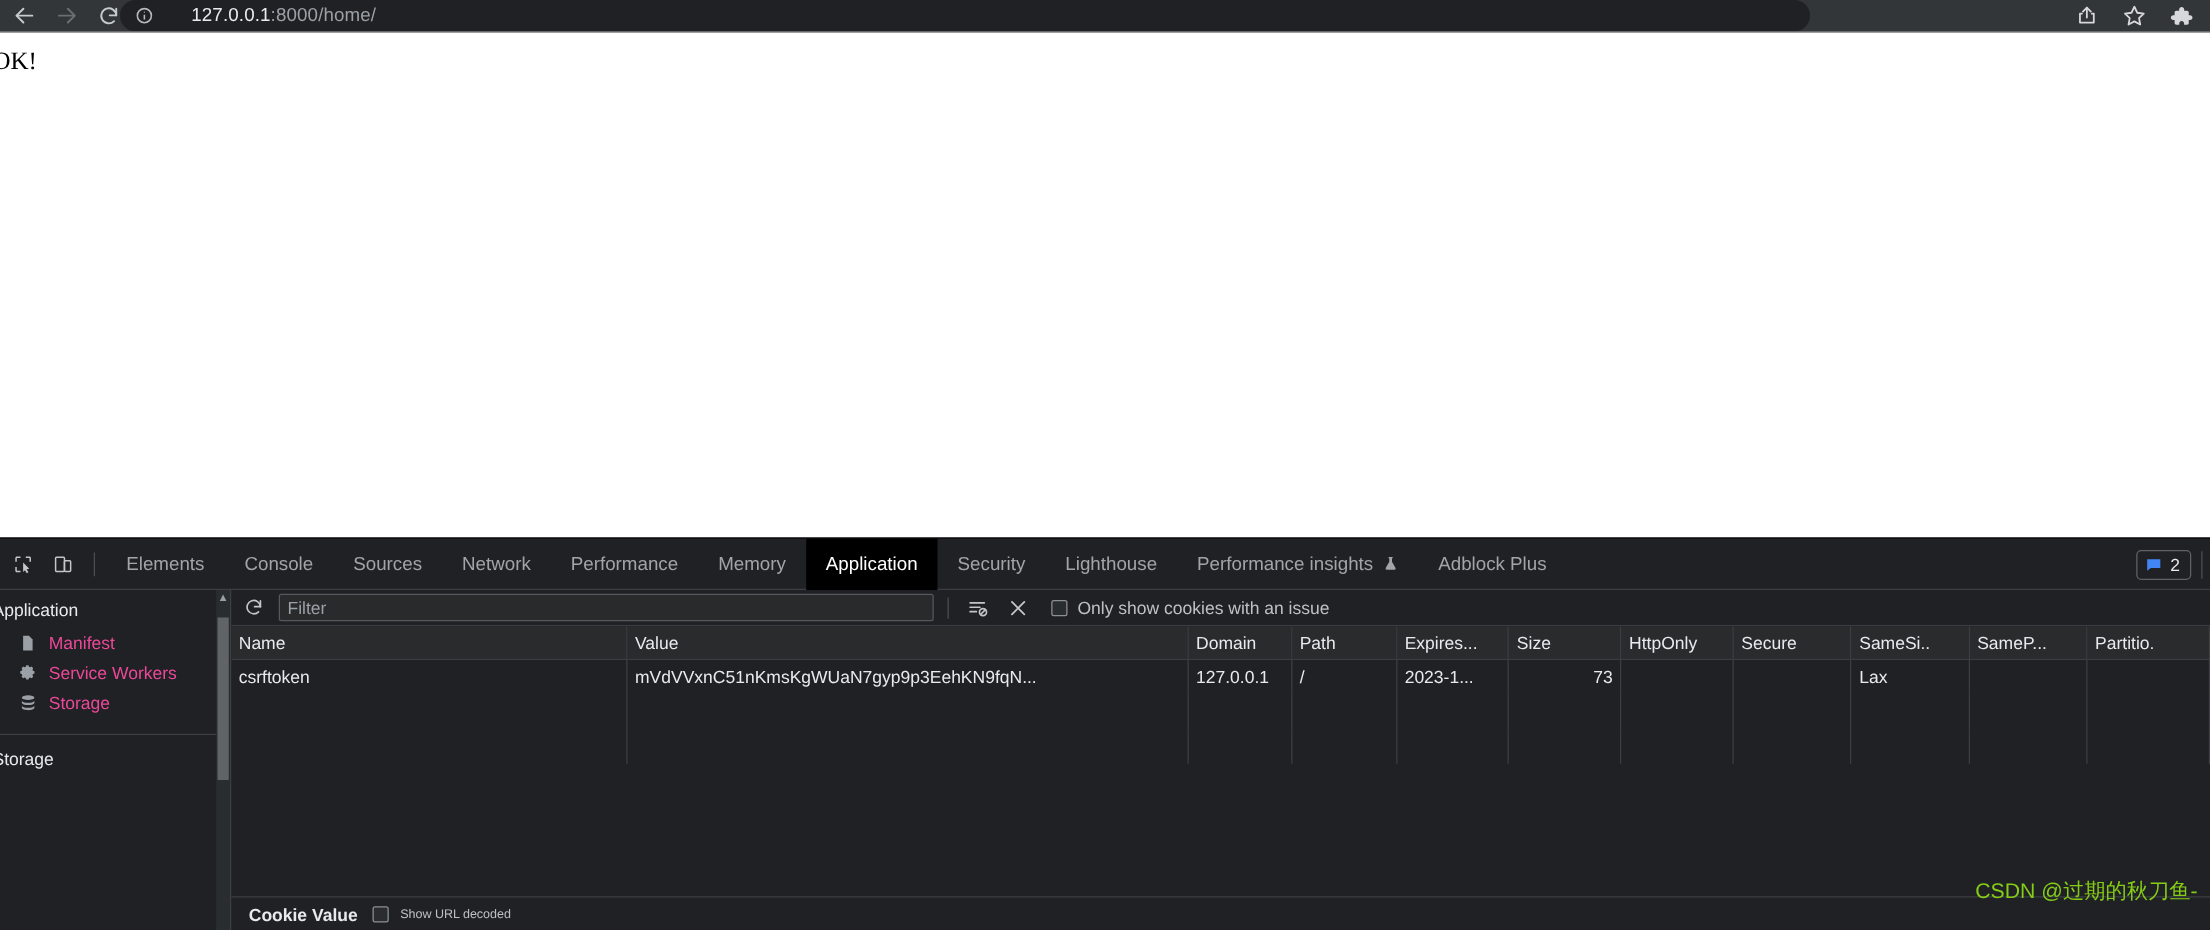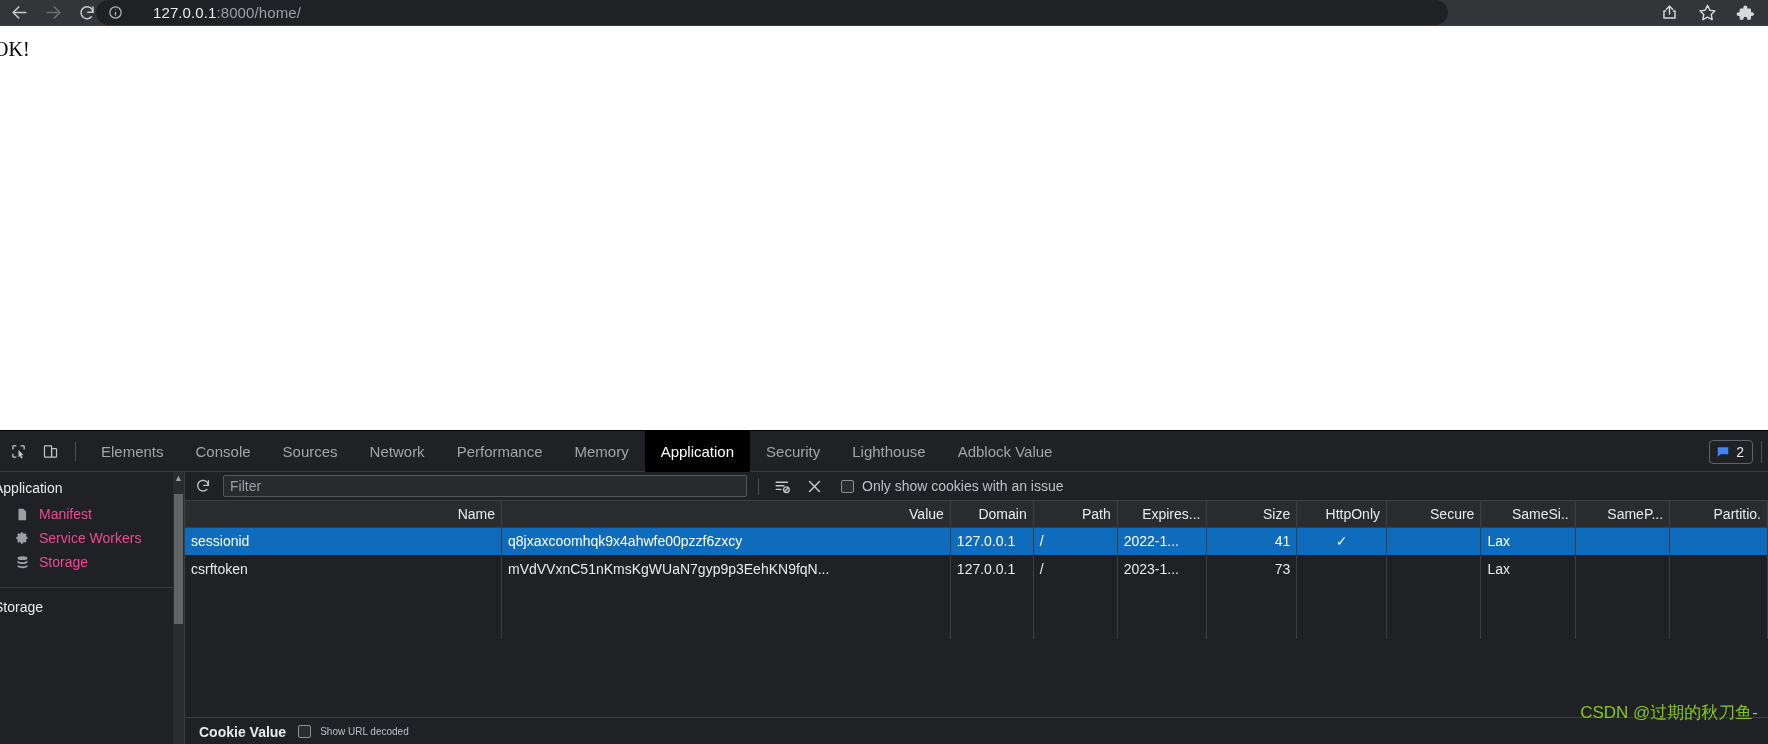--- a/index.html
+++ b/index.html
@@ -172,21 +172,21 @@
   .tb-check-label { font-size: 14px; color: #bdc1c6; }
 
   
   .cookie-table-wrap { flex: 1; overflow: hidden; background: #202124; }
   table.cookies {
     width: 100%; border-collapse: collapse; table-layout: fixed;
     font-size: 14px;
   }
   table.cookies th {
     background: #292b2d; color: #e8eaed; font-weight: normal;
-    text-align: right; height: 26px; padding: 0 6px;
+    text-align: left; height: 26px; padding: 0 6px;
     border-right: 1px solid #3b3f43; border-bottom: 1px solid #3b3f43;
     white-space: nowrap; overflow: hidden;
   }
   table.cookies td {
     height: 28px; padding: 0 6px; color: #e8eaed;
     border-right: 1px solid #3b3f43;
     white-space: nowrap; overflow: hidden; text-overflow: ellipsis;
   }
   table.cookies tr.sel td { background: #0f6cbd; color: #ffffff; }
   td.num, th.num { text-align: right; }
@@ -312,21 +312,29 @@
         <div class="dt-tab active">
             <span>Application</span>
           </div>
         <div class="dt-tab">
             <span>Security</span>
           </div>
         <div class="dt-tab">
             <span>Lighthouse</span>
           </div>
         <div class="dt-tab">
-            <span>Adblock Value</span>
+          <span>Performance insights</span>
+          <span class="flask">
+            <svg width="13" height="14" viewBox="0 0 24 24" fill="currentColor">
+                <path d="M9 2h6v2h-1v5.2l5.3 9.1A2 2 0 0 1 17.6 21H6.4a2 2 0 0 1-1.7-2.7L10 9.2V4H9V2z"></path>
+              </svg>
+          </span>
+        </div>
+        <div class="dt-tab">
+            <span>Adblock Plus</span>
           </div>
       </div>
       <div class="dt-tabbar-right">
         <div class="issues-badge">
           <span class="chip">
             <svg width="14" height="14" viewBox="0 0 24 24" fill="currentColor">
                 <path d="M3 4h18v12H8l-5 4V4z"></path>
               </svg>
           </span>
           <span>2</span>
@@ -434,33 +442,20 @@
                 <th>Expires...</th>
                 <th>Size</th>
                 <th>HttpOnly</th>
                 <th>Secure</th>
                 <th>SameSi..</th>
                 <th>SameP...</th>
                 <th>Partitio.</th>
               </tr>
             </thead>
             <tbody>
-              <tr class="sel">
-                <td>sessionid</td>
-                <td>q8jxaxcoomhqk9x4ahwfe00pzzf6zxcy</td>
-                <td>127.0.0.1</td>
-                <td>/</td>
-                <td>2022-1...</td>
-                <td class="num">41</td>
-                <td class="ctr">✓</td>
-                <td class="ctr"></td>
-                <td>Lax</td>
-                <td></td>
-                <td></td>
-              </tr>
               <tr>
                 <td>csrftoken</td>
                 <td>mVdVVxnC51nKmsKgWUaN7gyp9p3EehKN9fqN...</td>
                 <td>127.0.0.1</td>
                 <td>/</td>
                 <td>2023-1...</td>
                 <td class="num">73</td>
                 <td class="ctr"></td>
                 <td class="ctr"></td>
                 <td>Lax</td>

